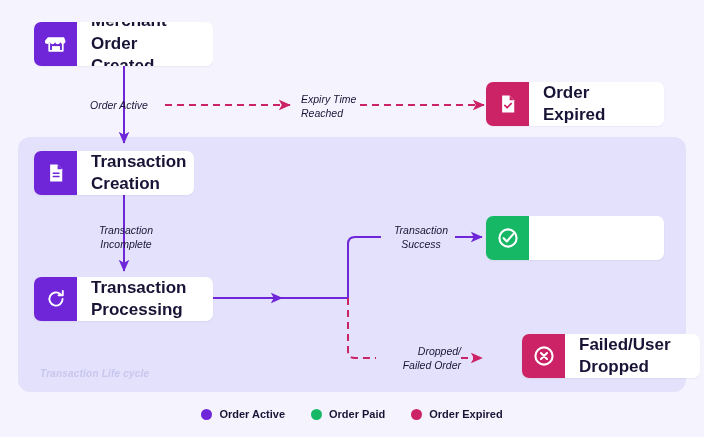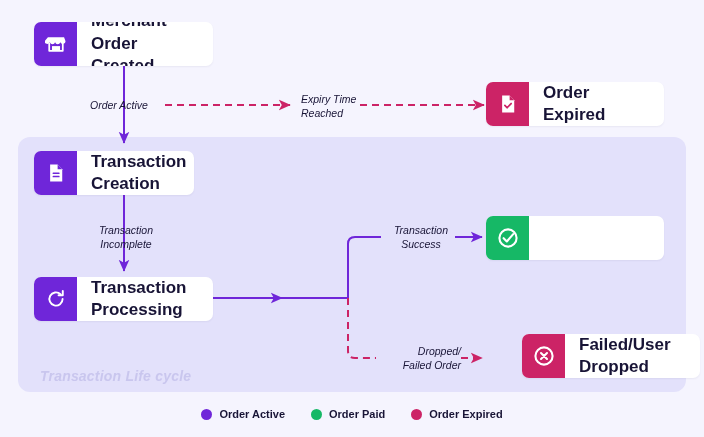--- a/index.html
+++ b/index.html
@@ -28,21 +28,21 @@
     height: 255px;
     background: #e3e1fb;
     border-radius: 12px;
   }
   .lifecycle-label {
     position: absolute;
     left: 40px;
     top: 368px;
     font-style: italic;
     font-weight: bold;
-    font-size: 14px;
+    font-size: 10px;
     color: #c9c6ee;
     letter-spacing: 0.2px;
     white-space: nowrap;
   }
   
   .node {
     position: absolute;
     display: flex;
     align-items: stretch;
     background: #ffffff;

